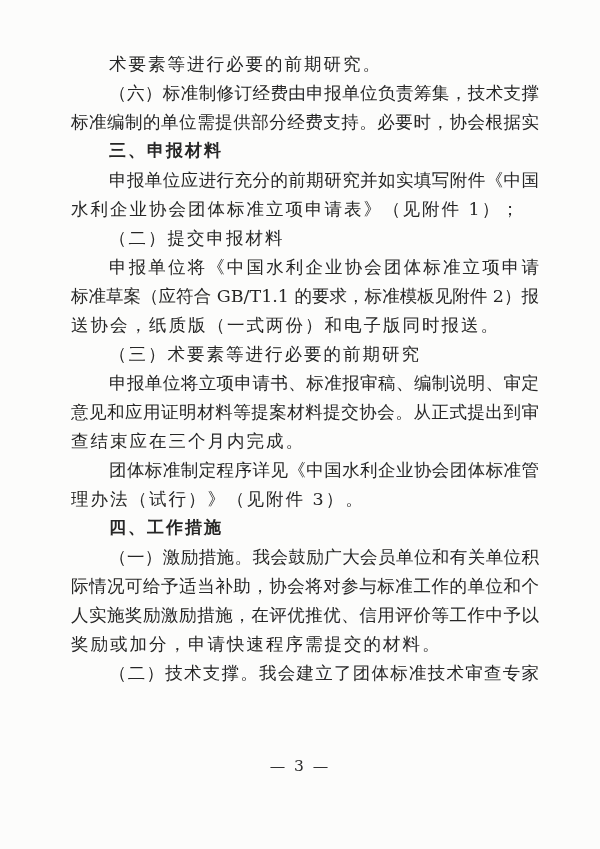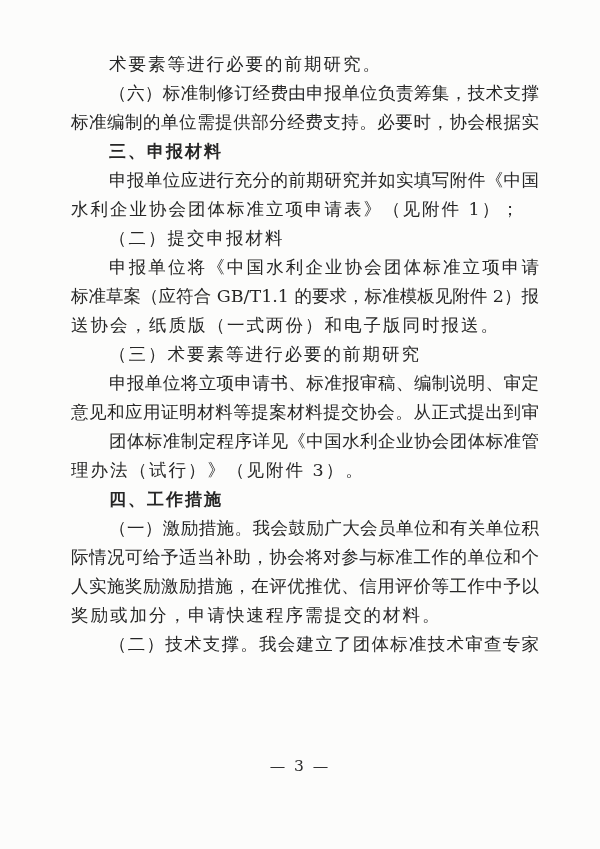--- a/index.html
+++ b/index.html
@@ -34,21 +34,21 @@
     letter-spacing: 0;
     white-space: normal;
     text-align: justify;
     text-align-last: justify;
   }
   .line.indent {
     text-indent: 38px;
   }
   .line.bold {
     font-weight: 700;
-    font-family: Liberation Sans, sans-serif;
+    font-family: Liberation Mono, monospace;
     font-size: 17px;
   }
   .page-number {
     position: absolute;
     top: 757px;
     left: 0;
     width: 100%;
     text-align: center;
     font-size: 15.5px;
     letter-spacing: 2px;
@@ -66,20 +66,21 @@
       <div class="line indent bold">三、申报材料</div>
       <div class="line indent justify">申报单位应进行充分的前期研究并如实填写附件《中国</div>
       <div class="line">水利企业协会团体标准立项申请表》（见附件 1）；</div>
       <div class="line indent">（二）提交申报材料</div>
       <div class="line indent justify">申报单位将《中国水利企业协会团体标准立项申请表》、</div>
       <div class="line justify">标准草案（应符合 GB/T1.1 的要求，标准模板见附件 2）报</div>
       <div class="line">送协会，纸质版（一式两份）和电子版同时报送。</div>
       <div class="line indent">（三）术要素等进行必要的前期研究</div>
       <div class="line indent justify">申报单位将立项申请书、标准报审稿、编制说明、审定</div>
       <div class="line justify">意见和应用证明材料等提案材料提交协会。从正式提出到审</div>
+      <div class="line">查结束应在三个月内完成。</div>
       <div class="line indent justify">团体标准制定程序详见《中国水利企业协会团体标准管</div>
       <div class="line">理办法（试行）》（见附件 3）。</div>
       <div class="line indent bold">四、工作措施</div>
       <div class="line indent justify">（一）激励措施。我会鼓励广大会员单位和有关单位积</div>
       <div class="line justify">际情况可给予适当补助，协会将对参与标准工作的单位和个</div>
       <div class="line justify">人实施奖励激励措施，在评优推优、信用评价等工作中予以</div>
       <div class="line">奖励或加分，申请快速程序需提交的材料。</div>
       <div class="line indent justify">（二）技术支撑。我会建立了团体标准技术审查专家库，</div>
     </div>
   <div class="page-number">— 3 —</div>

